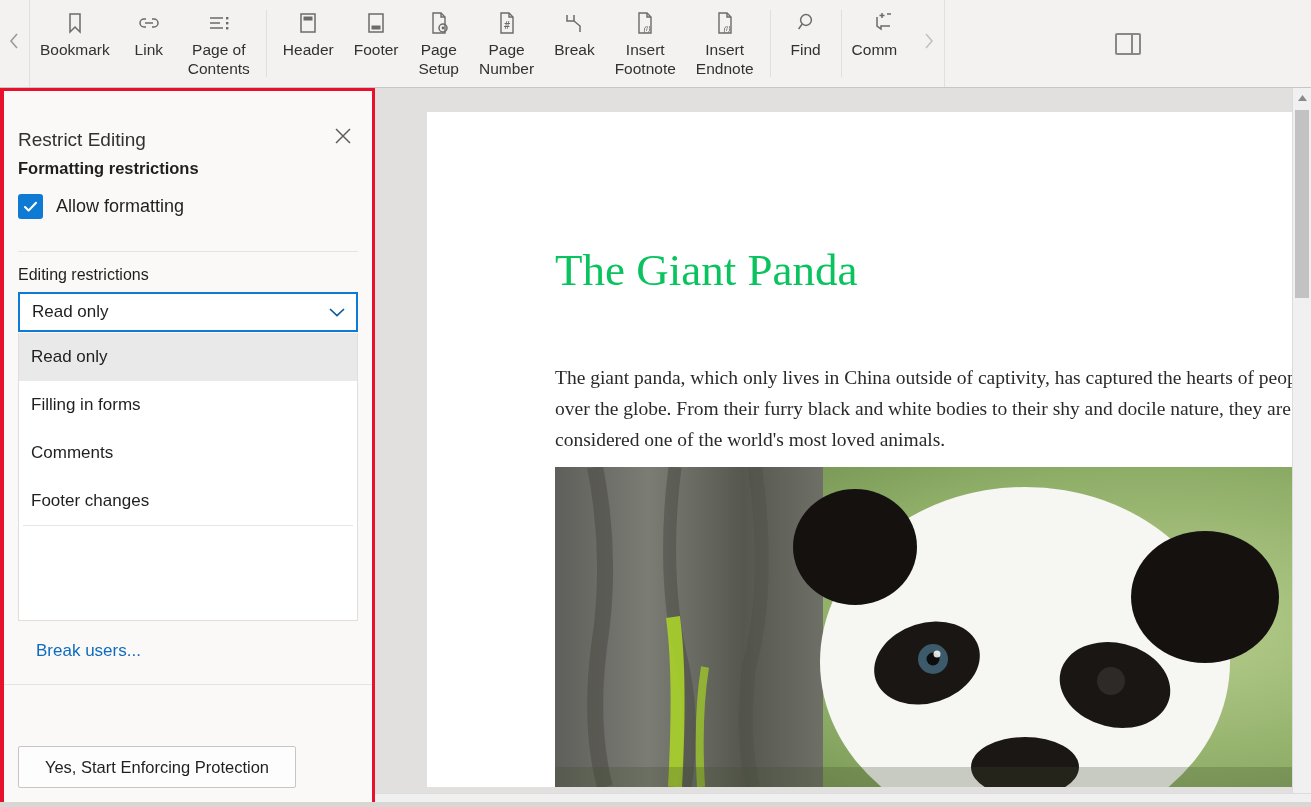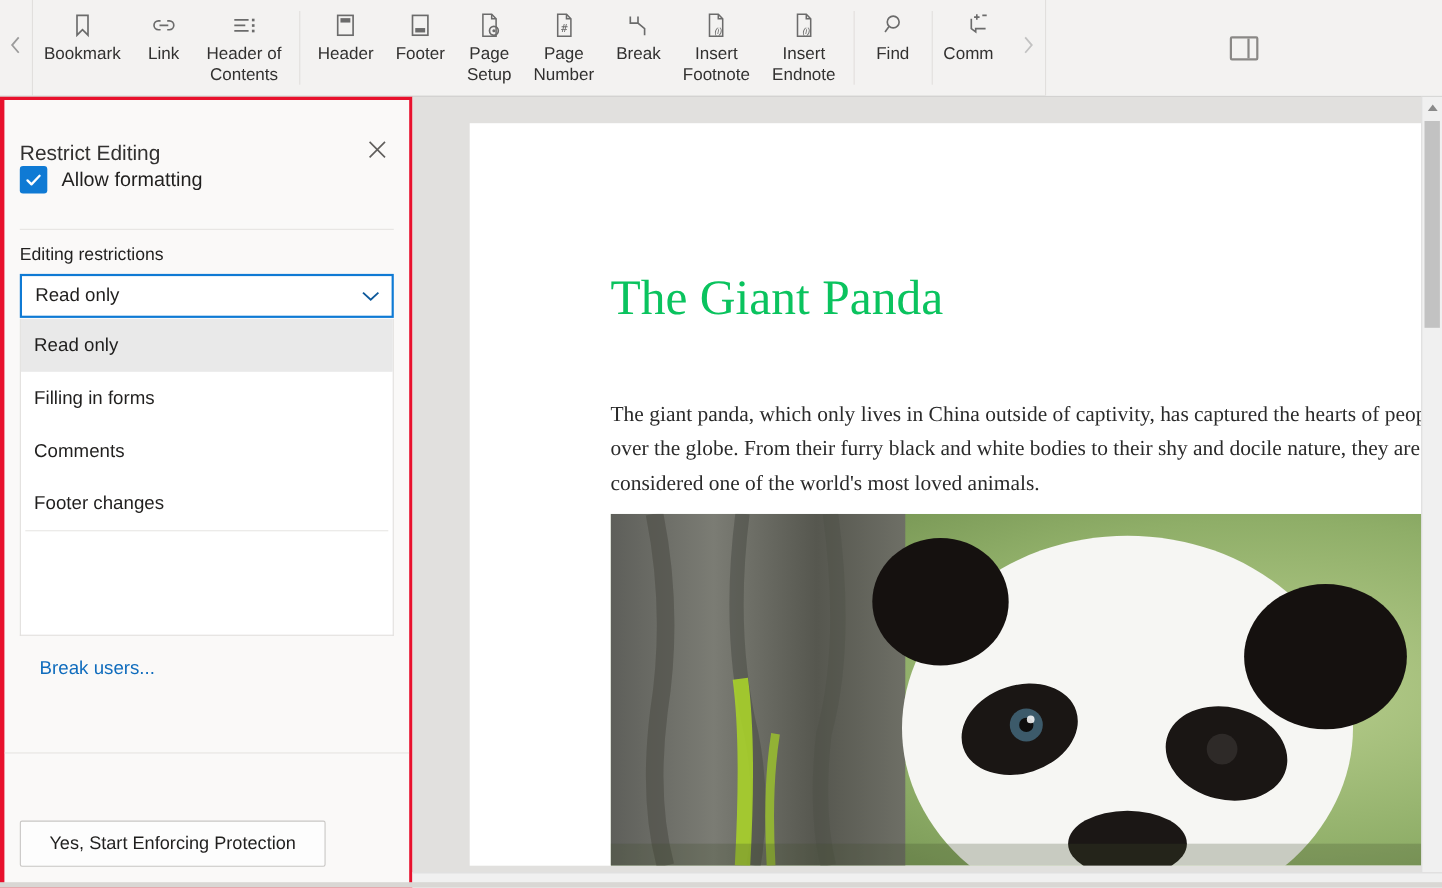--- a/index.html
+++ b/index.html
@@ -199,21 +199,21 @@
       </div>
       <div class="rb-btn">
         <span class="rb-ico">
           <svg width="28" height="28" viewBox="0 0 28 28">
             <path d="M5 9 h13 M5 14 h10 M5 19 h13" stroke="#6b6b6b" stroke-width="1.6" fill="none"></path>
             <rect x="21" y="8" width="2.4" height="2.4" fill="#6b6b6b"></rect>
             <rect x="21" y="13" width="2.4" height="2.4" fill="#6b6b6b"></rect>
             <rect x="21" y="18" width="2.4" height="2.4" fill="#6b6b6b"></rect>
           </svg>
         </span>
-        <span class="rb-lab">Header of
+        <span class="rb-lab">Page of
 Contents</span>
       </div>
     </div>
 
     <div class="rb-sep"></div>
 
     <div class="rb-groups">
       <div class="rb-btn">
         <span class="rb-ico">
           <svg width="28" height="28" viewBox="0 0 28 28">
@@ -335,20 +335,21 @@
     <div class="panel-head">
       <span class="panel-title">Restrict Editing</span>
       <span class="panel-close">
         <svg width="22" height="22" viewBox="0 0 22 22">
           <path d="M4 4 L18 18 M18 4 L4 18" stroke="#605e5c" stroke-width="1.5"></path>
         </svg>
       </span>
     </div>
 
     <div class="sec">
+      <div class="sec-title">Formatting restrictions</div>
       <div class="cb-row">
         <span class="cb">
           <svg width="17" height="17" viewBox="0 0 17 17">
             <polyline points="3,9 6.6,12.6 14,4.8" fill="none" stroke="#ffffff" stroke-width="2.1" stroke-linecap="round" stroke-linejoin="round"></polyline>
           </svg>
         </span>
         <span class="cb-lab">Allow formatting</span>
       </div>
       <div class="divider"></div>
     </div>

